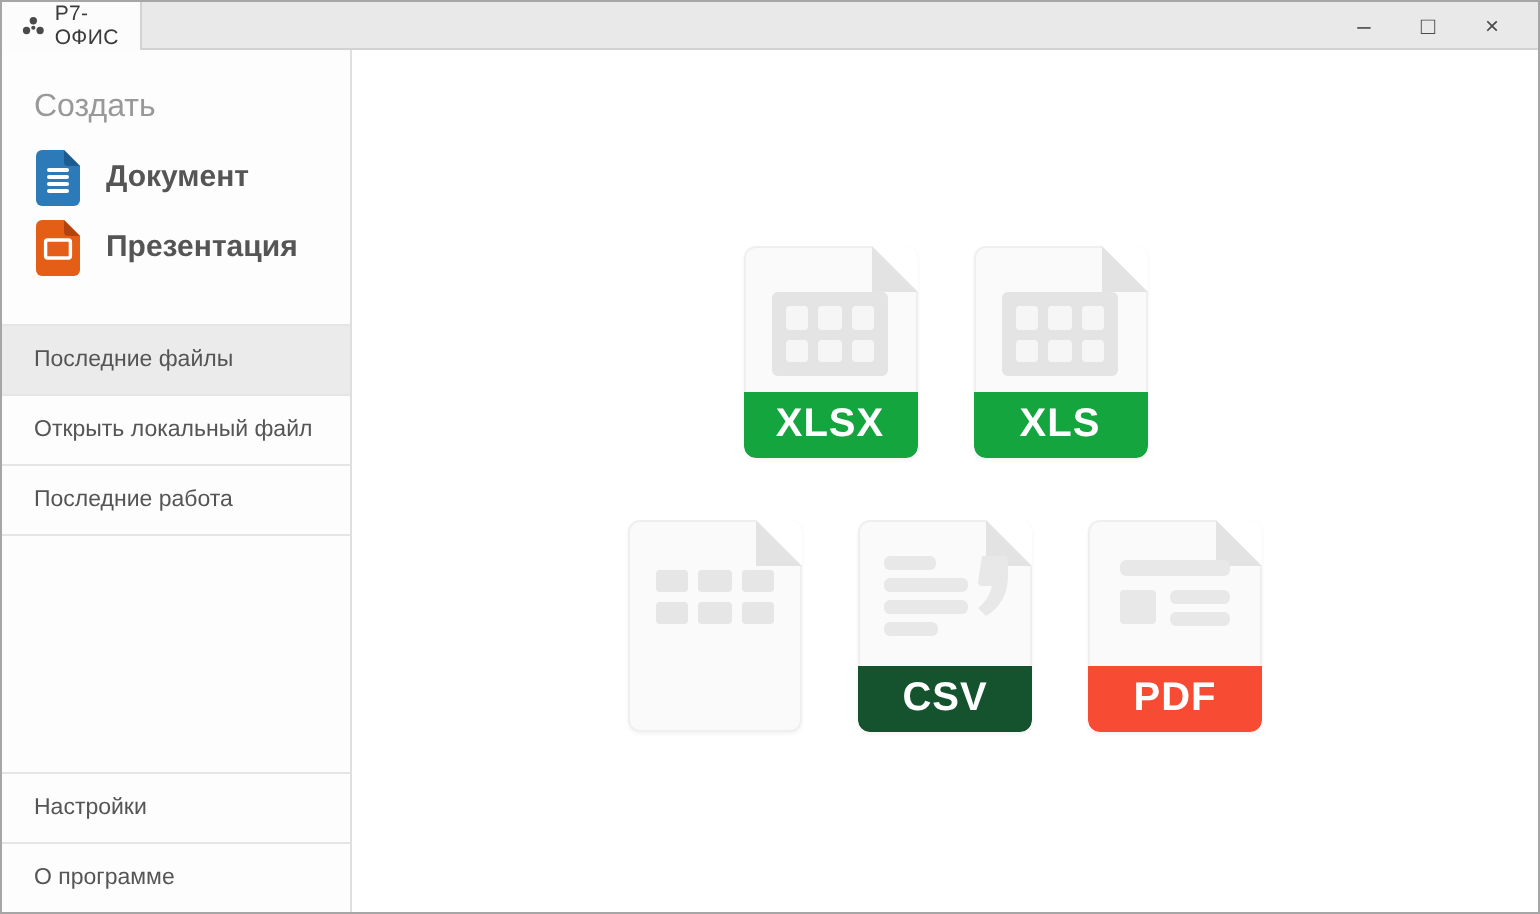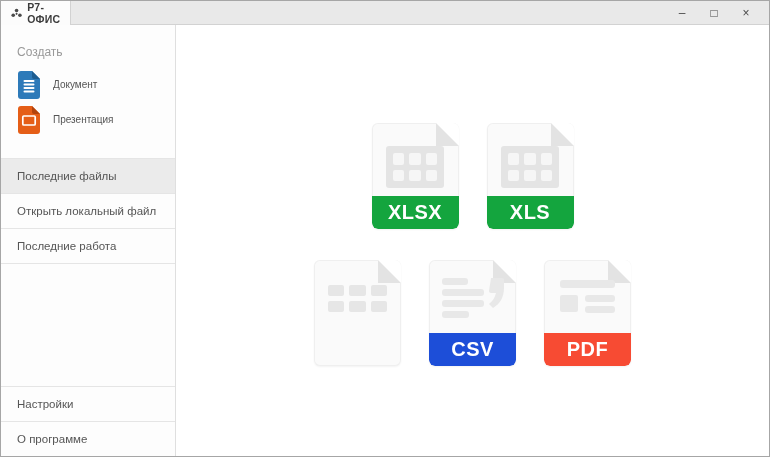--- a/index.html
+++ b/index.html
@@ -2,35 +2,35 @@
 <html><head>
 <meta charset="utf-8">
 <style>
   * { margin:0; padding:0; box-sizing:border-box; }
   html,body { width:770px; height:457px; background:#fff; font-family:"Liberation Sans", sans-serif; }
   .window { width:770px; height:457px; border:1px solid #a6a6a6; display:flex; flex-direction:column; background:#fff; overflow:hidden; }
 
   
   .titlebar { height:24px; background:#e9e9e9; border-bottom:1px solid #d2d2d2; display:flex; align-items:stretch; flex:0 0 24px; }
   .tab { width:70px; background:#fcfcfc; border-right:1px solid #d2d2d2; margin-bottom:-1px; display:flex; align-items:center; gap:5px; padding-left:10px; cursor:default; }
-  .tab-title { font-size:10.5px; font-weight:bold; color:#3b3b3b; letter-spacing:.2px; }
+  .tab-title { font-size:10.5px; font-weight:normal; color:#3b3b3b; letter-spacing:.2px; }
   .titlebar-spacer { flex:1; }
   .controls { display:flex; align-items:center; padding-right:10px; gap:6px; }
   .ctrl { width:26px; height:20px; display:flex; align-items:center; justify-content:center; font-size:12px; color:#4a4a4a; cursor:default; }
 
   
   .content { flex:1; display:flex; min-height:0; }
   .sidebar { width:175px; flex:0 0 175px; background:#fdfdfd; border-right:1px solid #dfdfdf; position:relative; display:flex; flex-direction:column; }
   .main { flex:1; background:#fff; display:flex; flex-direction:column; align-items:center; padding-top:98px; }
 
   
-  .create-header { font-size:12px; color:#999; margin:20px 0 8px 16px; font-weight:400; }
+  .create-header { font-size:16px; color:#999; margin:20px 0 8px 16px; font-weight:400; }
   .create-item { height:35px; display:flex; align-items:center; padding-left:17px; gap:13px; cursor:pointer; }
   .ci-icon { width:22px; height:28px; display:block; }
-  .ci-label { font-size:10px; color:#555; }
+  .ci-label { font-size:15px; color:#555;font-weight:bold; }
 
   .menu { margin-top:21px; border-bottom:1px solid #e5e5e5; }
   .menu-item { height:35px; border-top:1px solid #e5e5e5; display:flex; align-items:center; padding-left:16px; font-size:11.5px; color:#555; cursor:pointer; }
   .menu-item.selected { background:#ebebeb; }
   .sidebar-spacer { flex:1; }
   .footer .menu-item { height:35px; }
 
   
   .icon-row { display:flex; gap:28px; margin-bottom:31px; }
   .file-card { width:87px; height:106px; }
@@ -202,21 +202,21 @@
               </div>
             <div class="graphic g-comma-text">
               <i class="l1"></i>
                 <i class="l2"></i>
                 <i class="l3"></i>
                 <i class="l4"></i>
               <svg width="16" height="34" viewBox="0 0 16 32">
                 <path d="M3 0 h11 a2 2 0 0 1 2 2 v8 c0 9 -4 16 -11 20 l-4 -4 c4 -3 6 -7 7 -11 h-5 a2 2 0 0 1 -2 -2 z" fill="#e8e8e8"></path>
               </svg>
             </div>
-            <div class="banner" style="background: #1d4ed8;">CSV</div>
+            <div class="banner" style="background: #14532d;">CSV</div>
           </div>
         </div>
         <div class="file-card">
           <div class="page">
             <div class="fold">
                 <i></i>
               </div>
             <div class="graphic g-doc-image">
               <i class="t"></i>
                 <i class="img"></i>

